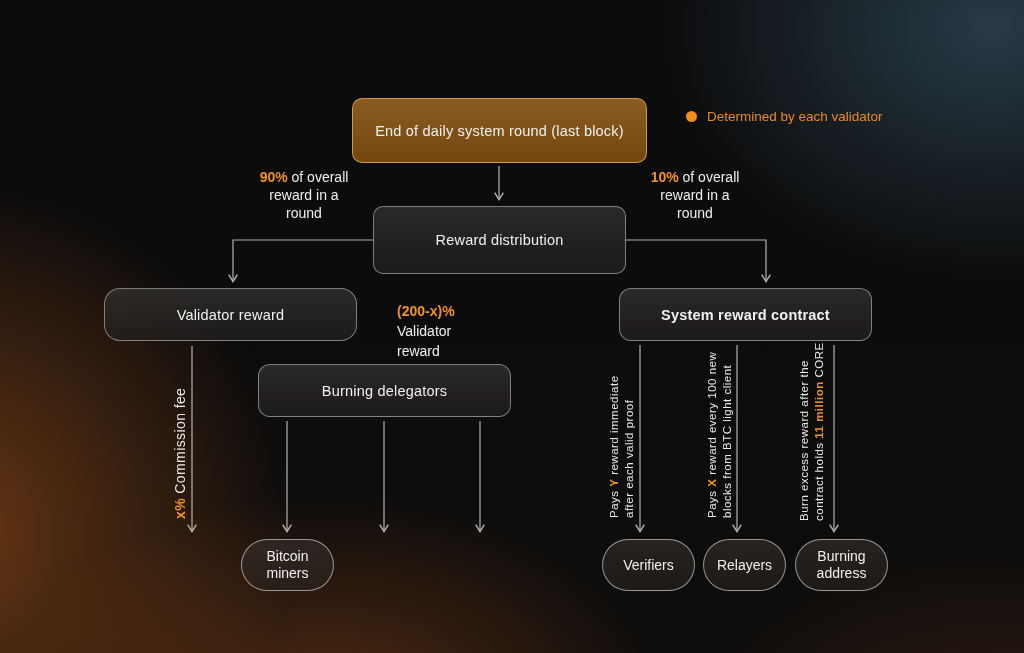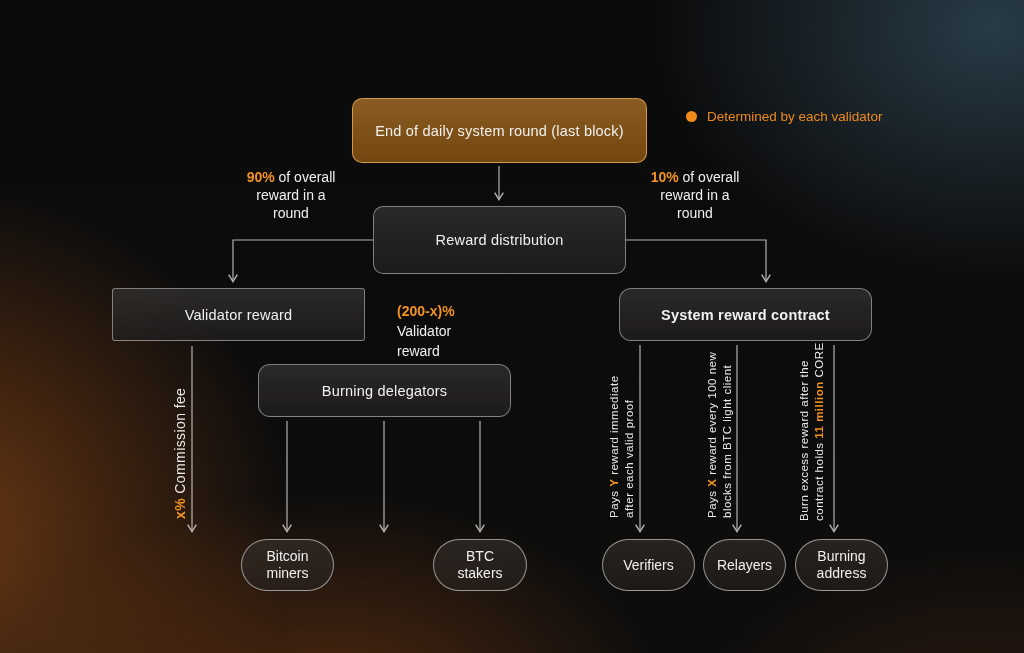--- a/index.html
+++ b/index.html
@@ -77,36 +77,36 @@
     <span>End of daily system round (last block)</span>
   </div>
 
   <div class="legend">
     <div class="legend-item">
       <span class="dot dot-orange"></span>
       <span class="legend-orange">Determined by each validator</span>
     </div>
   </div>
 
-  <div class="sharelabel" style="left:221px;top:168px;">
+  <div class="sharelabel" style="left:234px;top:168px;">
     <span class="hl">90%</span><span> of overall</span>
     <div>reward in a</div>
     <div>round</div>
   </div>
   <div class="sharelabel" style="left:625px;top:168px;">
     <span class="hl">10%</span><span> of overall</span>
     <div>reward in a</div>
     <div>round</div>
   </div>
 
   <div class="node" style="left:373px;top:206px;width:251px;height:66px;">
     <span>Reward distribution</span>
   </div>
 
-  <div class="node" style="left:112px;top:288px;width:251px;height:51px;border-radius:3px;">
+  <div class="node" style="left:104px;top:288px;width:251px;height:51px;border-radius:16px;">
     <span>Validator reward</span>
   </div>
   <div class="node" style="left:619px;top:288px;width:251px;height:51px;border-radius:12px;font-weight:bold;">
     <span>System reward contract</span>
   </div>
 
   <div class="sidelabel" style="left:397px;top:301px;">
     <div><span class="hl">(200-x)%</span></div>
     <div>Validator</div>
     <div>reward</div>
@@ -131,23 +131,20 @@
   </div>
 
   <div class="vlabel" style="left:797px;top:521px;">
     <div>Burn excess reward after the</div>
     <div><span>contract holds </span><span class="hl">11 million</span><span> CORE</span></div>
   </div>
 
   <div class="pill" style="left:241px;width:93px;">
     <span>Bitcoin miners</span>
   </div>
-  <div class="pill" style="left:433px;width:94px;">
-    <span>BTC stakers</span>
-  </div>
   <div class="pill" style="left:602px;width:93px;">
     <span>Verifiers</span>
   </div>
   <div class="pill" style="left:703px;width:83px;">
     <span>Relayers</span>
   </div>
   <div class="pill" style="left:795px;width:93px;">
     <span>Burning address</span>
   </div>
 

